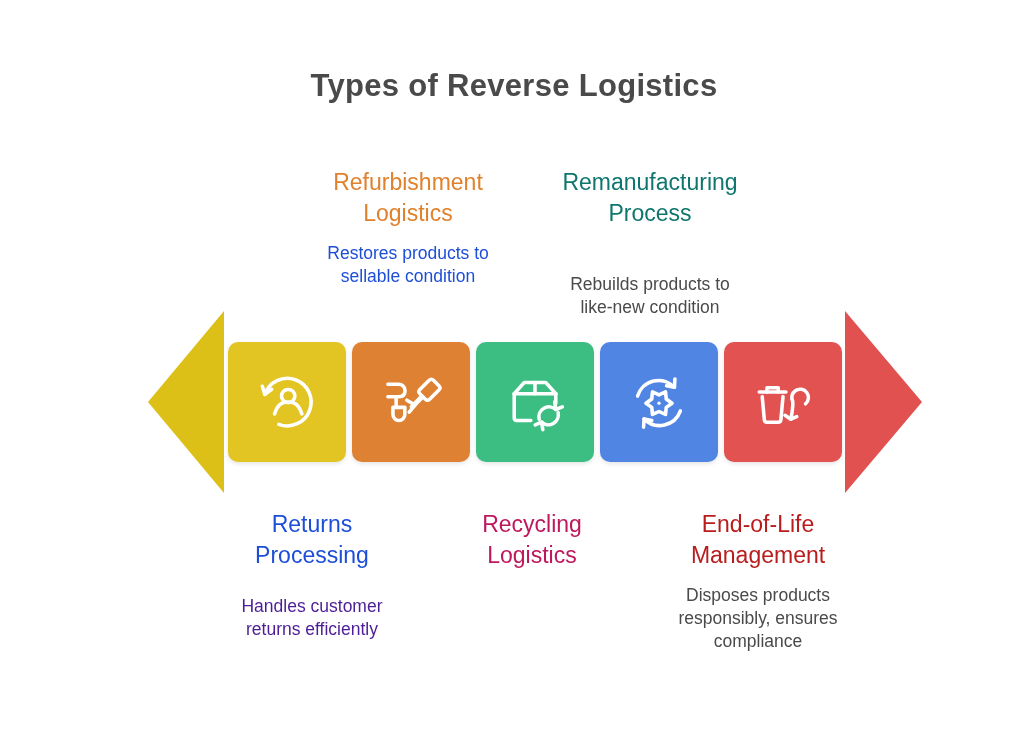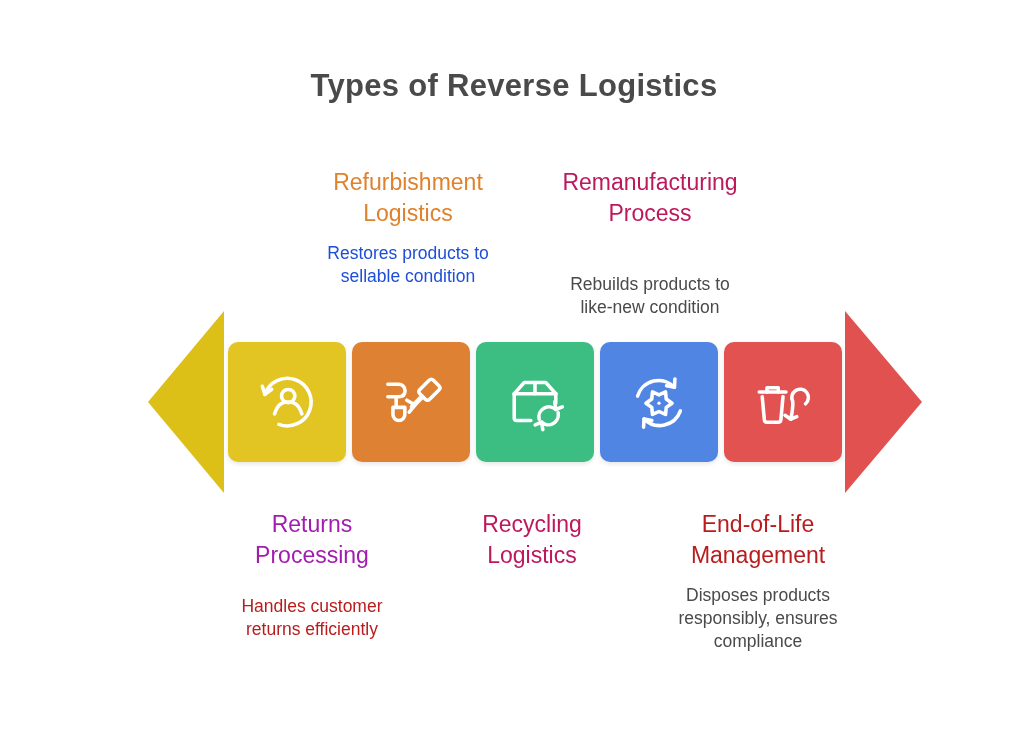--- a/index.html
+++ b/index.html
@@ -45,21 +45,21 @@
   <h1 class="title" style="color: rgb(74, 74, 74);">Types of Reverse Logistics</h1>
 
   <div class="label label-top" style="left:408px">
     <div class="heading" style="color: rgb(224, 129, 44);">Refurbishment
 Logistics</div>
     <div class="desc" style="color: #1d4ed8;">Restores products to
 sellable condition</div>
   </div>
 
   <div class="label label-top" style="left:650px">
-    <div class="heading" style="color: #be185d;">Remanufacturing
+    <div class="heading" style="color: #0f766e;">Remanufacturing
 Process</div>
     <div class="desc" style="color: rgb(74, 74, 74); margin-top: 44px;">Rebuilds products to
 like-new condition</div>
   </div>
 
   <div class="flow">
 
     <div class="tri tri-left" style="background-color: rgb(220, 191, 23);"></div>
 
     <div class="step" style="left: 228px; background-color: rgb(226, 197, 34);">
@@ -114,23 +114,23 @@
         <path d="M 14.5 27.5 L 16.3 47 Q 16.5 49 18.5 49 H 28 Q 30 49 30.2 47 L 32 27.5"></path>
         <path d="M 51 33.5 A 7 7 0 1 0 40.2 31.5 C 40.6 36.5 39.6 41.5 38.6 46.5"></path>
         <path d="M 38.6 46.5 L 33.7 43.2 M 38.6 46.5 L 43.6 44.3"></path>
       </svg>
     </div>
 
     <div class="tri tri-right" style="background-color: rgb(224, 81, 80);"></div>
   </div>
 
   <div class="label label-bottom" style="left:312px">
-    <div class="heading" style="color: #a21caf;">Returns
+    <div class="heading" style="color: #1d4ed8;">Returns
 Processing</div>
-    <div class="desc" style="color: #b91c1c; margin-top: 24px;">Handles customer
+    <div class="desc" style="color: #4c1d95; margin-top: 24px;">Handles customer
 returns efficiently</div>
   </div>
 
   <div class="label label-bottom" style="left:532px">
     <div class="heading" style="color: #be185d;">Recycling
 Logistics</div>
   </div>
 
   <div class="label label-bottom" style="left:758px">
     <div class="heading" style="color: #b91c1c;">End-of-Life

